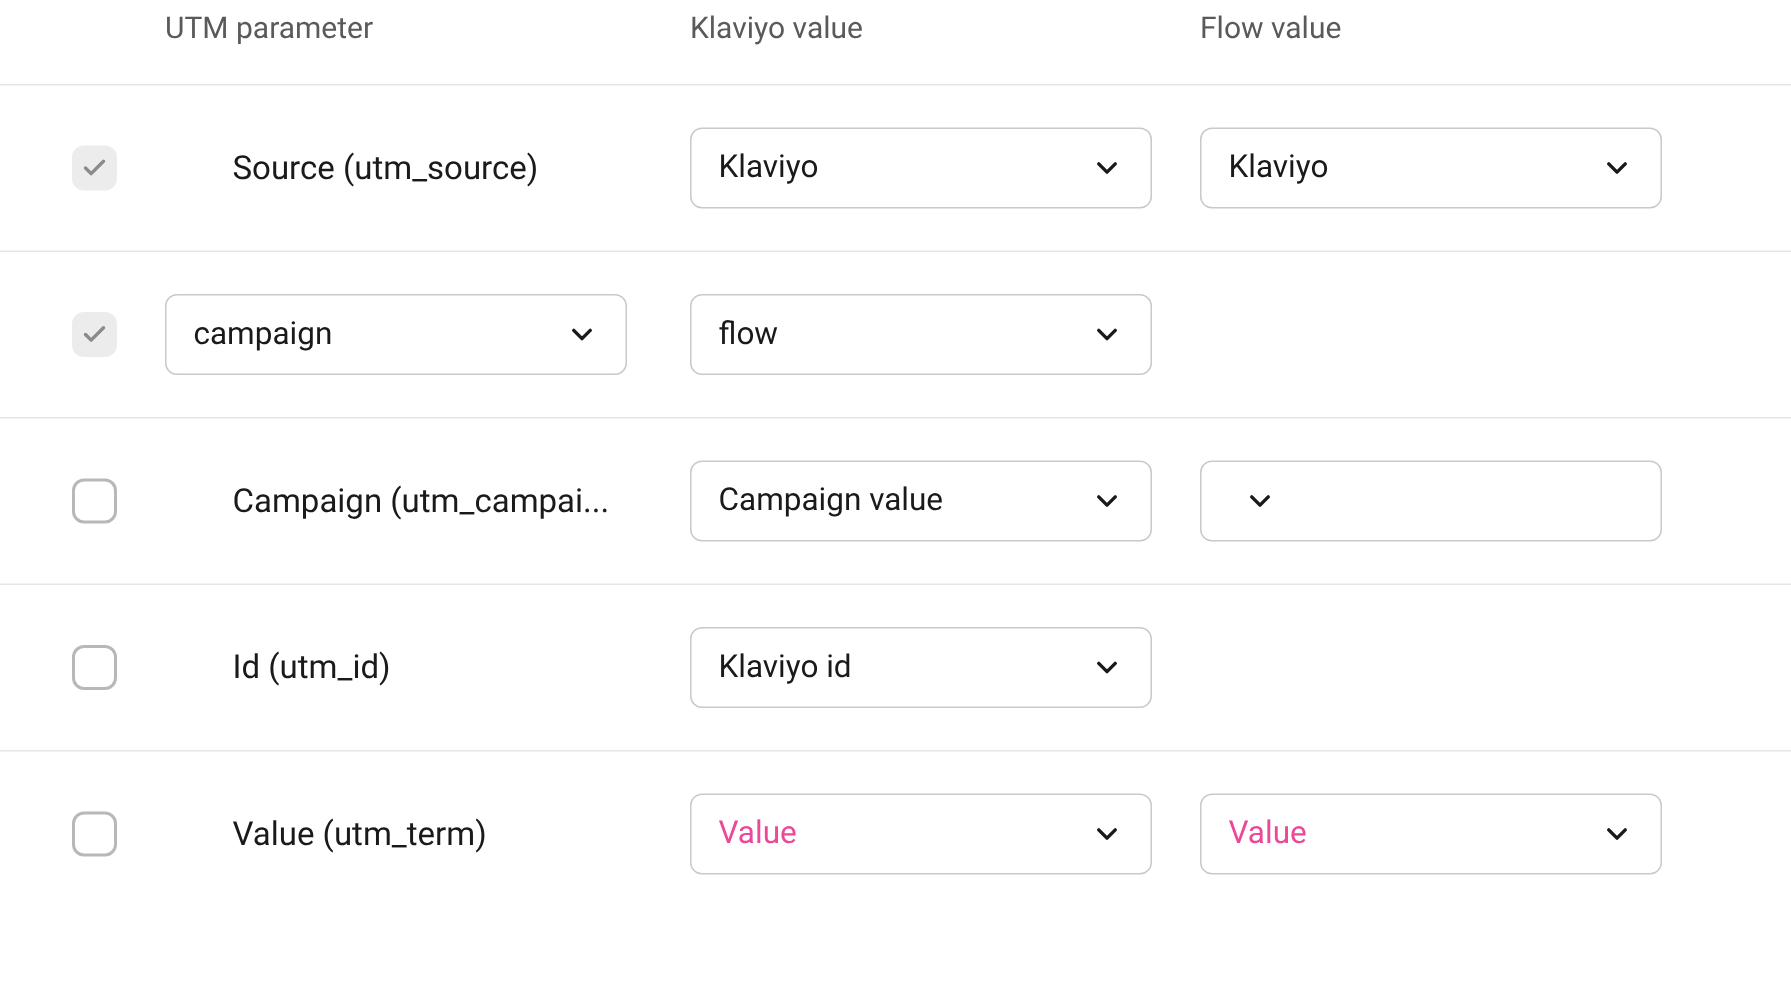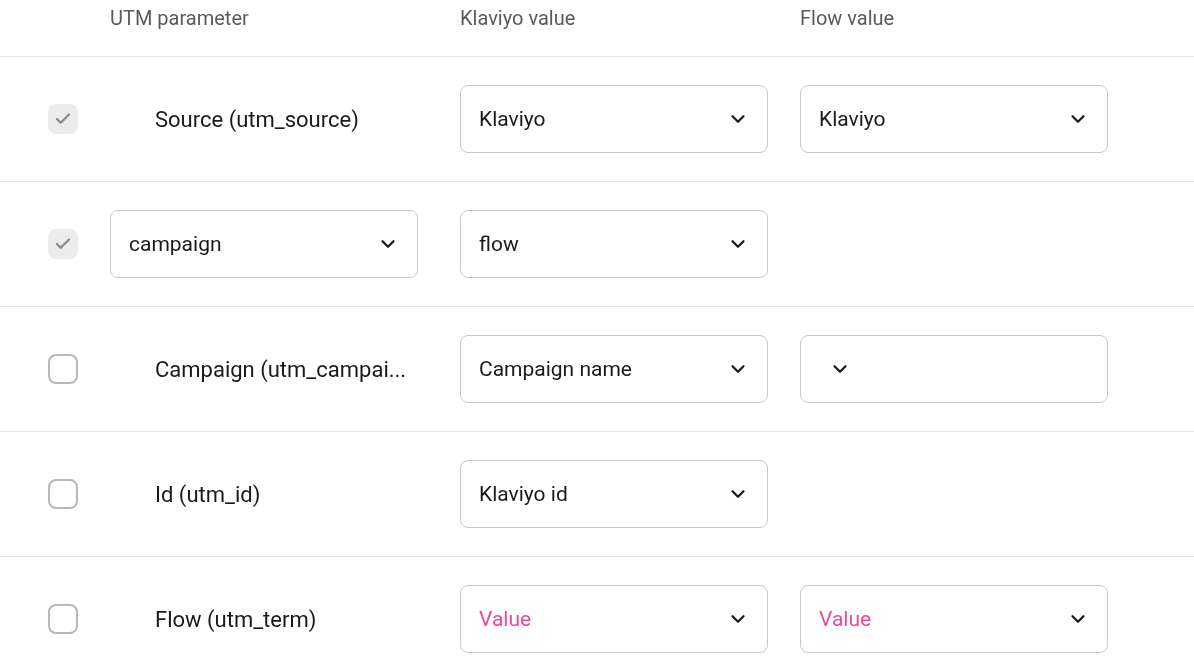--- a/index.html
+++ b/index.html
@@ -73,21 +73,21 @@
       overflow: hidden;
       text-overflow: ellipsis;
       margin-left: 45px;
     }
     .dropdown-cell {
       padding-right: 30px;
     }
     .dropdown {
       width: 100%;
       max-width: 308px;
-      height: 68px;
+      height: 54px;
       border: 1px solid #c9c9c9;
       border-radius: 8px;
       background: #ffffff;
       display: flex;
       align-items: center;
       justify-content: space-between;
       padding: 16px 18px;
       cursor: pointer;
     }
     .dropdown-text {
@@ -171,21 +171,21 @@
     </div>
   </div>
 
   <div class="body-row">
     <div class="checkbox-cell">
       <div class="checkbox unchecked"></div>
     </div>
     <div class="param-label">Campaign (utm_campai...</div>
     <div class="dropdown-cell">
       <div class="dropdown">
-        <span class="dropdown-text">Campaign name</span>
+        <span class="dropdown-text">Campaign value</span>
         <svg viewBox="0 0 24 24" fill="none" stroke="#1a1a1a" stroke-width="2.5" stroke-linecap="round" stroke-linejoin="round">
             <polyline points="6 9 12 15 18 9"></polyline>
           </svg>
       </div>
     </div>
     <div class="dropdown-cell">
       <div class="dropdown">
         <svg viewBox="0 0 24 24" fill="none" stroke="#1a1a1a" stroke-width="2.5" stroke-linecap="round" stroke-linejoin="round">
             <polyline points="6 9 12 15 18 9"></polyline>
           </svg>
@@ -205,21 +205,21 @@
             <polyline points="6 9 12 15 18 9"></polyline>
           </svg>
       </div>
     </div>
   </div>
 
   <div class="body-row">
     <div class="checkbox-cell">
       <div class="checkbox unchecked"></div>
     </div>
-    <div class="param-label">Flow (utm_term)</div>
+    <div class="param-label">Value (utm_term)</div>
     <div class="dropdown-cell">
       <div class="dropdown">
         <span class="dropdown-text placeholder">Value</span>
         <svg viewBox="0 0 24 24" fill="none" stroke="#1a1a1a" stroke-width="2.5" stroke-linecap="round" stroke-linejoin="round">
             <polyline points="6 9 12 15 18 9"></polyline>
           </svg>
       </div>
     </div>
     <div class="dropdown-cell">
       <div class="dropdown">

